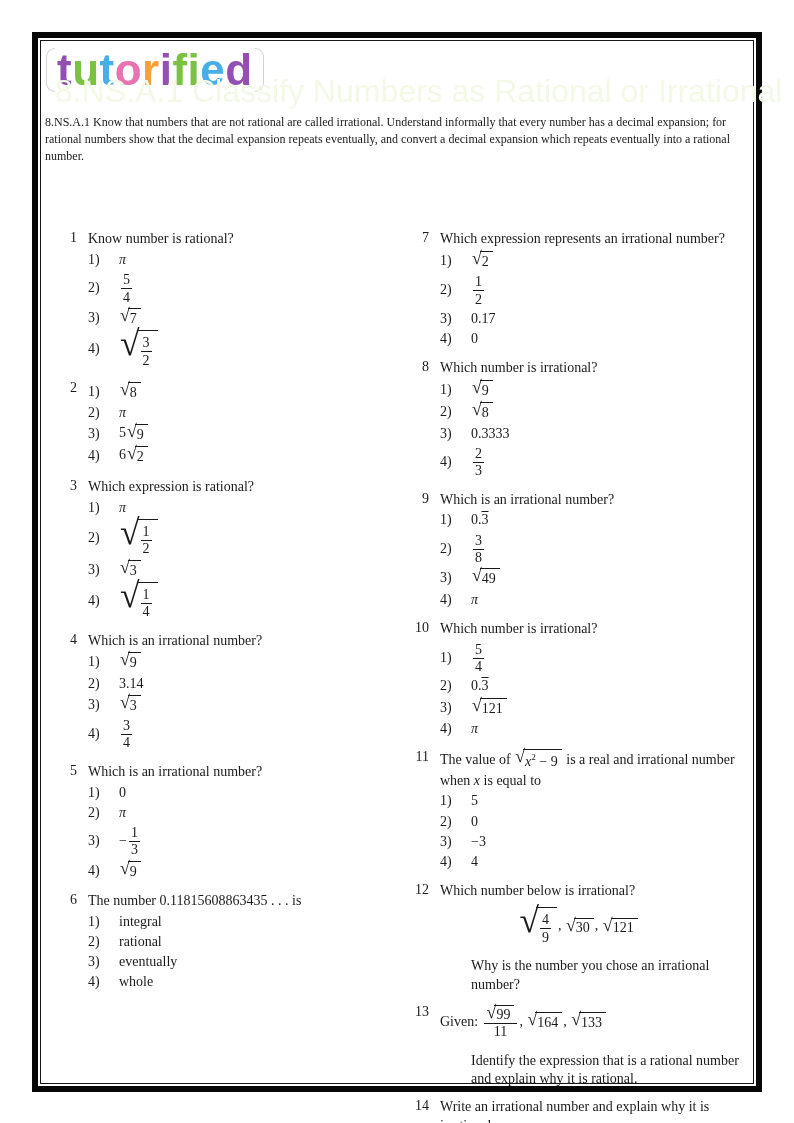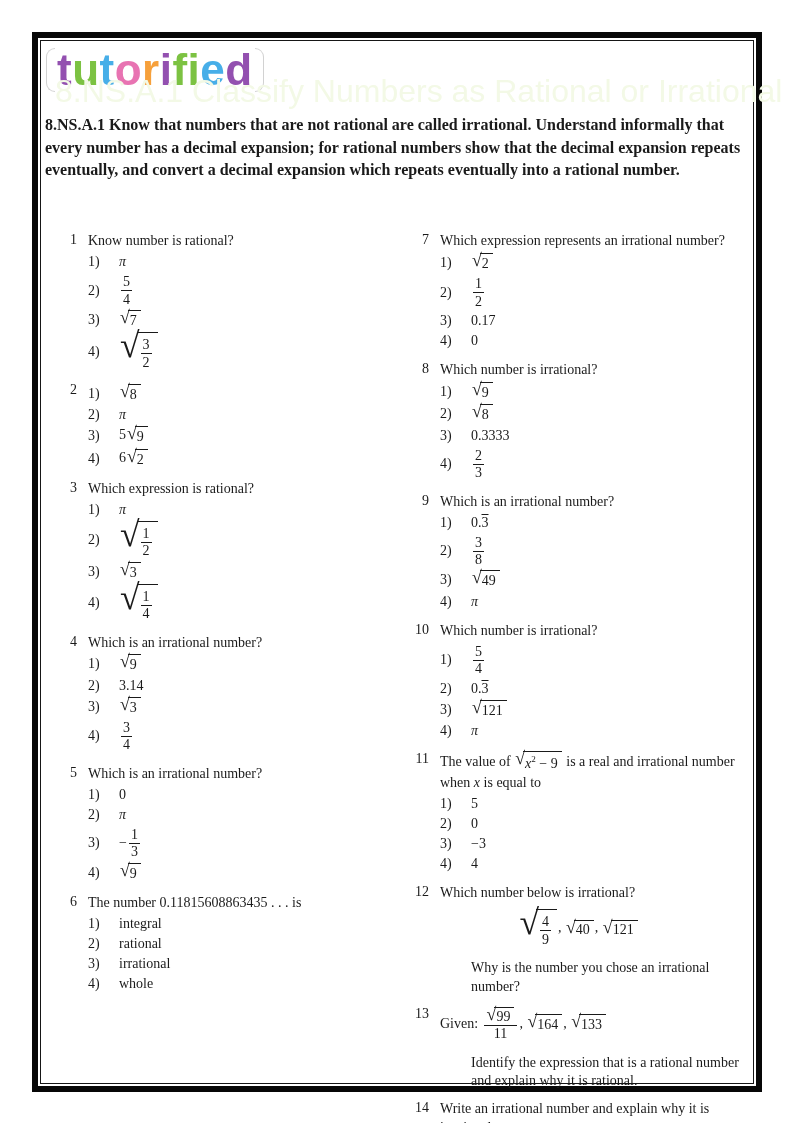--- a/index.html
+++ b/index.html
@@ -20,21 +20,21 @@
   .logo-text { font-family:"Liberation Sans", sans-serif; font-weight:bold;
                font-size:44px; line-height:44px; letter-spacing:0.5px; padding:0 2px; }
 
   
   .banner { position:relative; height:46px; margin-top:1px; }
   .banner svg { position:absolute; inset:0; width:100%; height:100%; }
   .banner-title { position:absolute; left:14px; top:50%; transform:translateY(-53%);
                   font-family:"Liberation Sans", sans-serif; font-size:32px;
                   color:#f3f9e6; white-space:nowrap; }
 
-  .desc { margin:21px 5px 0 4px; font-size:16px; line-height:1.42; max-width:714px;font-weight:bold; }
+  .desc { margin:21px 5px 15px 4px; font-size:12px; line-height:1.42; max-width:714px; }
 
   
   .qwrap { display:flex; align-items:flex-start; margin-top:50px; padding-left:14px; flex:1; }
   .qcol-left  { width:352px; flex:none; }
   .qcol-right { flex:1; min-width:0; }
   .q { display:flex; margin-bottom:9px; font-size:14px; }
   .qnum { width:22px; flex:none; text-align:right; margin-right:11px; }
   .qbody { flex:1; min-width:0; }
   .qprompt { margin-bottom:2px; line-height:1.35; }
   .opt { display:flex; align-items:center; margin:2px 0; line-height:1.3; }
@@ -253,21 +253,21 @@
               <div class="opt">
                 <span class="optlabel">1)</span>
                 <span class="optval"><span>integral</span></span>
               </div>
               <div class="opt">
                 <span class="optlabel">2)</span>
                 <span class="optval"><span>rational</span></span>
               </div>
               <div class="opt">
                 <span class="optlabel">3)</span>
-                <span class="optval"><span>irrational</span></span>
+                <span class="optval"><span>eventually</span></span>
               </div>
               <div class="opt">
                 <span class="optlabel">4)</span>
                 <span class="optval"><span>whole</span></span>
               </div>
             </div>
           </div>
         </div>
       <div class="qcol-right">
           <div class="q">
@@ -415,21 +415,21 @@
             <div class="qbody">
               <div class="qprompt"><span>Which number below is irrational?</span></div>
               <div class="qdisplay"><span class="sqrt tall">
                   <span class="rad">√</span>
                   <span class="radbody"><span class="frac">
                       <span class="num"><span>4</span></span>
                       <span class="den"><span>9</span></span>
                     </span></span>
                 </span><span>, </span><span class="sqrt">
                   <span class="rad">√</span>
-                  <span class="radbody"><span>40</span></span>
+                  <span class="radbody"><span>30</span></span>
                 </span><span>,  </span><span class="sqrt">
                   <span class="rad">√</span>
                   <span class="radbody"><span>121</span></span>
                 </span></div>
               <div class="qnote">Why is the number you chose an irrational number?</div>
             </div>
           </div>
           <div class="q">
             <div class="qnum">13</div>
             <div class="qbody">

